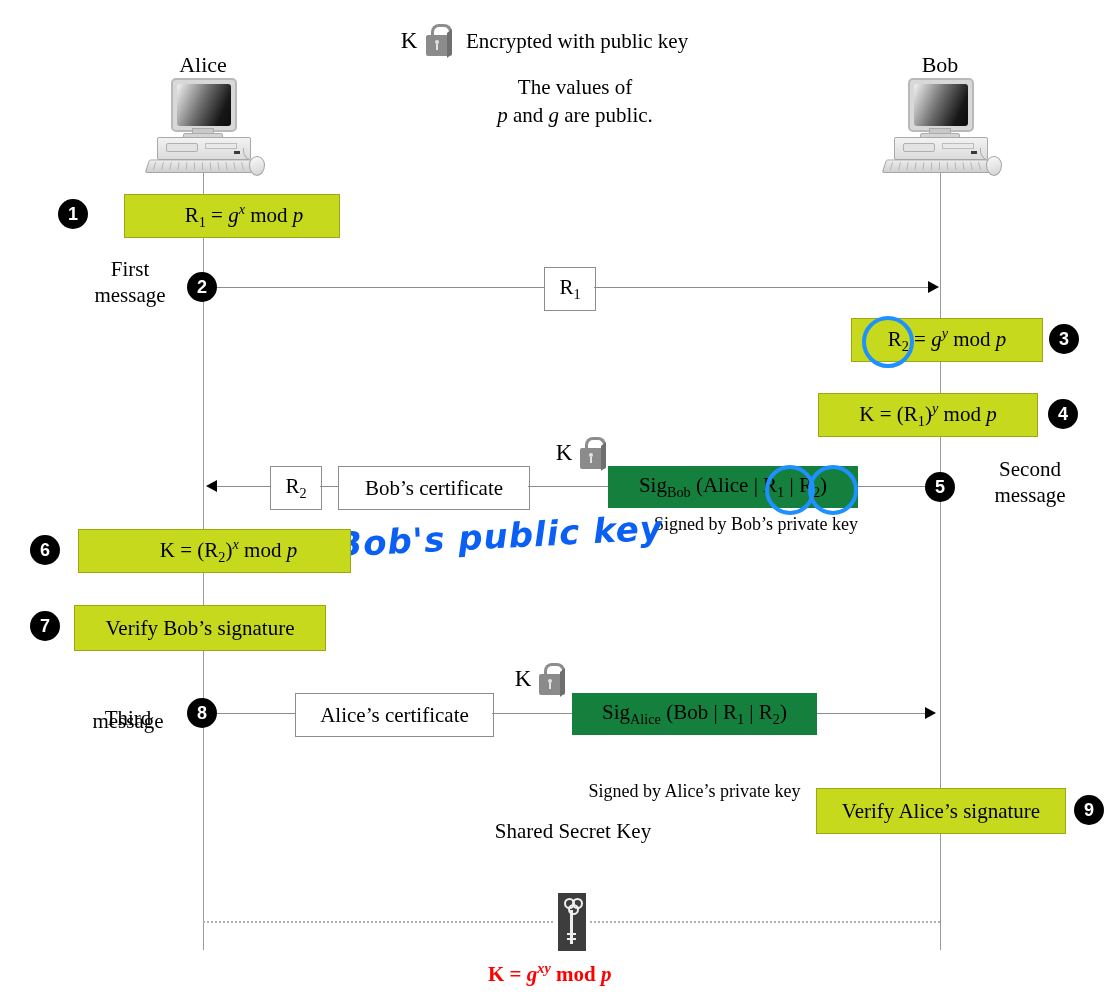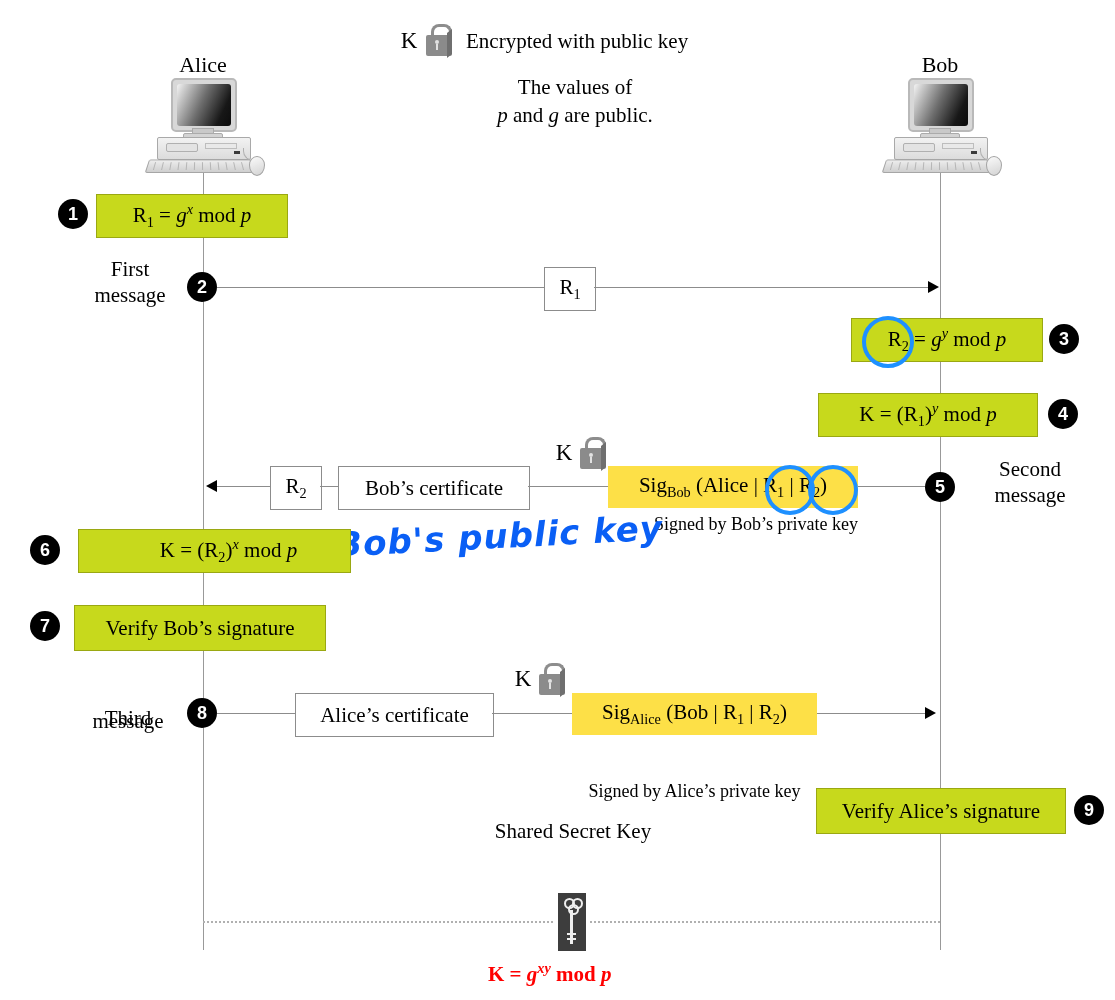--- a/index.html
+++ b/index.html
@@ -26,21 +26,21 @@
      border-radius:2px;transform:perspective(40px) rotateX(14deg);}
   .kbd i{position:absolute;top:2px;width:1px;height:8px;background:#b5b5b5;}
   .mouse{position:absolute;left:106px;top:78px;width:14px;height:18px;
      border:1px solid #a3a3a3;border-radius:50%/45% 45% 55% 55%;
      background:linear-gradient(160deg,#fafafa,#d3d3d3);}
   .mcord{position:absolute;left:100px;top:70px;width:12px;height:12px;
      border-left:1px solid #b0b0b0;border-bottom:1px solid #b0b0b0;border-radius:0 0 0 10px;}
   
   .green{position:absolute;background:#c7d91c;border:1px solid #9aa812;
      display:flex;align-items:center;justify-content:center;font-size:21px;white-space:nowrap;}
-  .yellow{position:absolute;background:#fde047;
+  .yellow{position:absolute;background:#15803d;
      display:flex;align-items:center;justify-content:center;font-size:21px;white-space:nowrap;}
   .white{position:absolute;background:#fff;border:1px solid #8c8c8c;
      display:flex;align-items:center;justify-content:center;font-size:21px;white-space:nowrap;}
   .bullet{position:absolute;width:30px;height:30px;border-radius:50%;background:#000;color:#fff;
      display:flex;align-items:center;justify-content:center;font-size:18px;font-weight:bold;
      font-family:"Liberation Sans",sans-serif;}
   .ctext{position:absolute;font-size:21px;text-align:center;line-height:1.12;}
   .small{font-size:18px;}
   .hline{position:absolute;height:1px;background:#8c8c8c;}
   .arrowR{position:absolute;width:0;height:0;border-left:11px solid #000;
@@ -144,21 +144,21 @@
     <div class="kh"></div>
     <div class="kh2"></div>
 </div>
 <div class="ctext" style="left:466px;top:30px;text-align:left;white-space:nowrap;">Encrypted with public key</div>
 <div class="ctext" style="left:460px;top:76px;width:230px;">The values of</div>
 <div class="ctext" style="left:460px;top:104px;width:230px;">
   <span class="it">p</span><span> and </span><span class="it">g</span><span> are public.</span>
 </div>
 
 <div class="bullet" style="left:58px;top:199px;">1</div>
-<div class="green" style="left:96px;top:194px;width:190px;height:42px;">
+<div class="green" style="left:124px;top:194px;width:190px;height:42px;padding-left:24px;">
   <span>R<sub>1</sub> = <span class="it">g</span><sup class="it">x</sup> mod <span class="it">p</span></span>
 </div>
 
 <div class="ctext" style="left:75px;top:258px;width:110px;">First</div>
 <div class="ctext" style="left:75px;top:284px;width:110px;">message</div>
 <div class="bullet" style="left:187px;top:272px;">2</div>
 <div class="hline" style="left:217px;top:287px;width:327px;"></div>
 <div class="white" style="left:544px;top:267px;width:50px;height:42px;">
   <span>R<sub>1</sub></span>
 </div>

